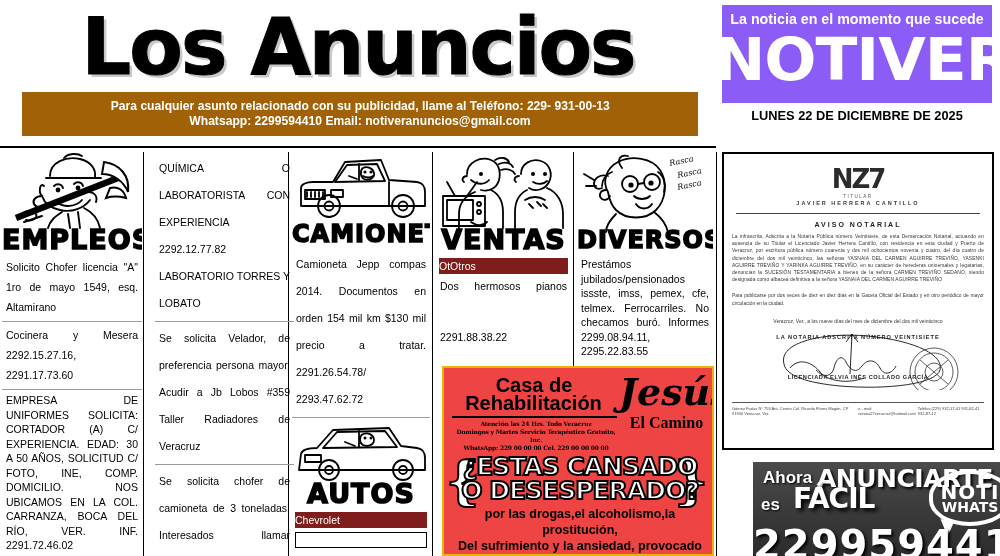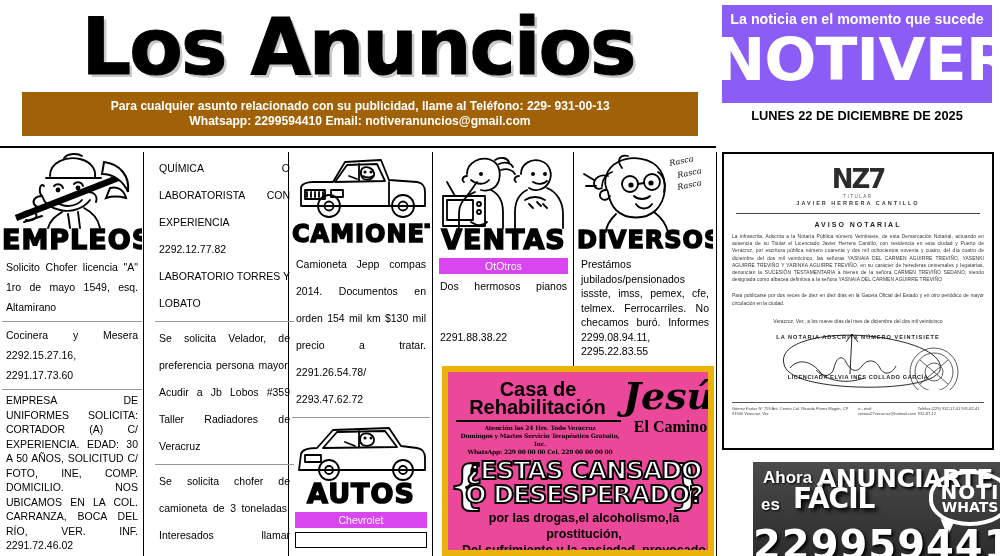--- a/index.html
+++ b/index.html
@@ -101,21 +101,21 @@
     font-size:27px;
     line-height:28px;
     letter-spacing:1px;
     -webkit-text-stroke:1.5px #000;
     margin-top:-8px;
     position:relative; z-index:3;
   }
   .sectionword.small { font-size:24px; }
 
   .subbar {
-    background:#d946ef; color:#fff; text-align:center;
+    background:#7f1d1d; color:#fff; 
     font-size:10.5px; padding:2px 0; margin:4px 3px 0 3px;
     font-family:"Liberation Sans", sans-serif;
   }
 
   
   #notarial {
     position:absolute; left:722px; top:152px; width:272px; height:298px;
     border:2px solid #000; background:#fff; padding:6px 8px;
     overflow:hidden;
   }
@@ -198,21 +198,21 @@
   .an-phone {
     position:absolute; left:0; top:60px; width:272px; text-align:center;
     color:#fff; font-weight:bold; font-size:40px; letter-spacing:1px;
     font-family:"DejaVu Sans", sans-serif;
     text-shadow:2px 2px 3px #000;
   }
 
   
   #casa {
     position:absolute; left:442px; top:366px; width:272px; height:190px;
-    border:6px solid #eab308; background:#ec4899; overflow:hidden;
+    border:2px solid #eab308; background:#ef4444; overflow:hidden;
   }
   .casa-t1 { position:absolute; left:10px; top:6px; width:160px; text-align:center;
              font-size:20px; font-weight:bold; font-family:"Liberation Sans", sans-serif;}
   .casa-t2 { position:absolute; left:2px; top:24px; width:175px; text-align:center;
              font-size:20px; font-weight:bold; font-family:"Liberation Sans", sans-serif;}
   .casa-rule { position:absolute; left:8px; top:48px; width:165px; height:2px; background:#000;}
   .casa-small { position:absolute; left:6px; top:52px; width:172px;
                 font-family:"DejaVu Serif", serif; font-weight:bold;
                 font-size:6px; line-height:8px; text-align:center; letter-spacing:-0.2px;}
   .casa-jesus { position:absolute; left:175px; top:4px; width:95px;

